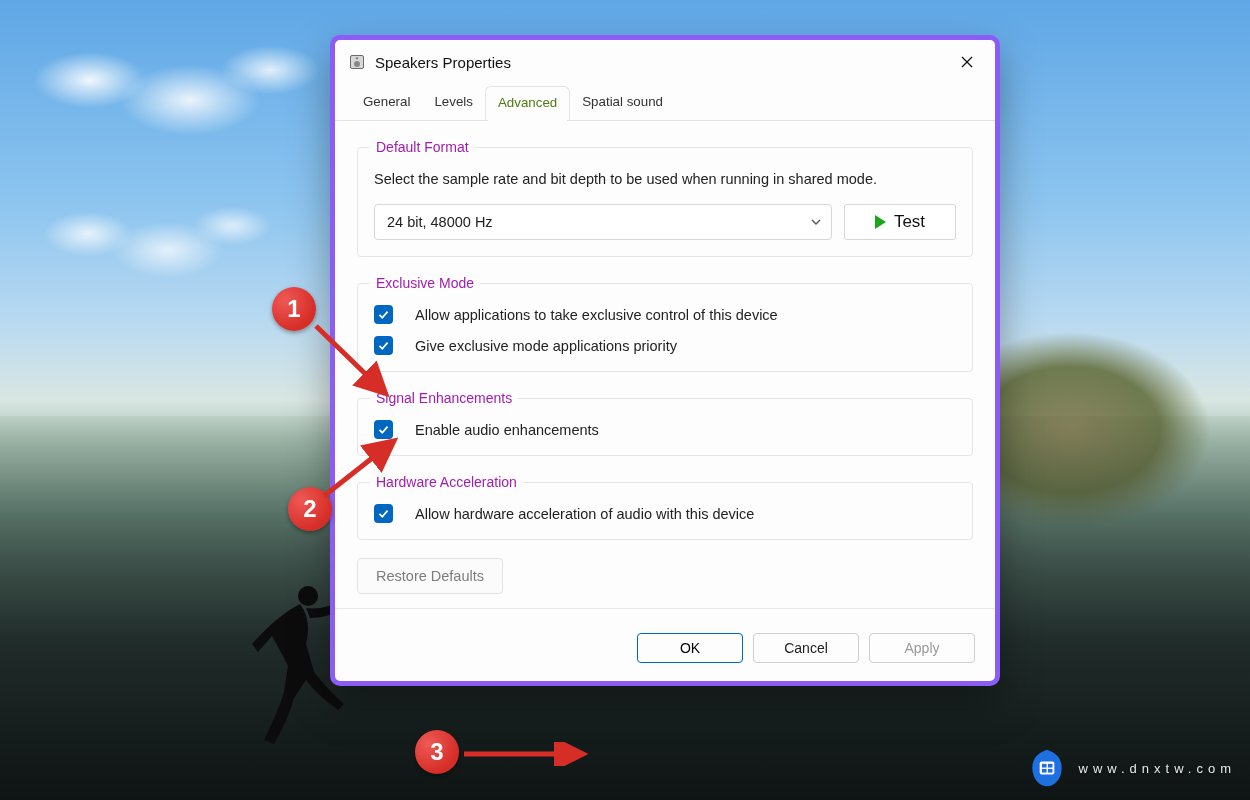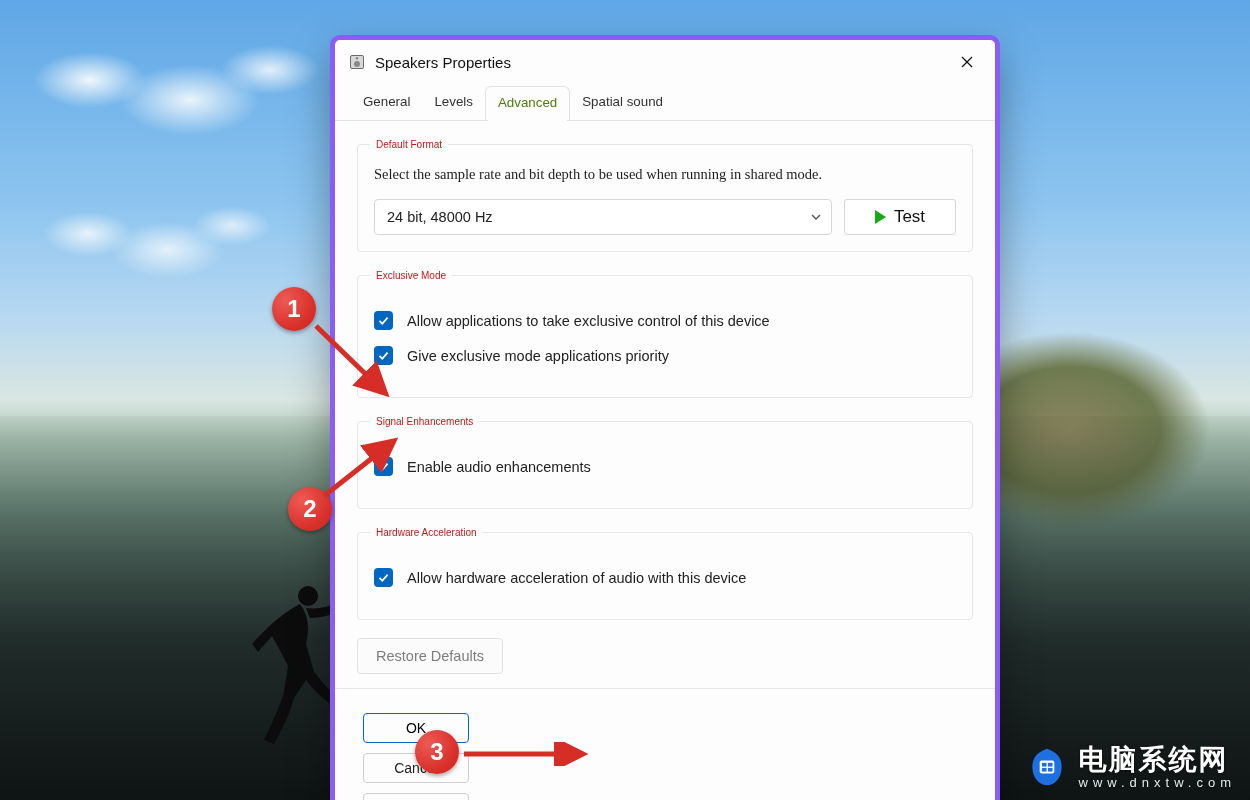--- a/index.html
+++ b/index.html
@@ -95,23 +95,23 @@
 
   
   .dlg-body { padding: 18px 22px 10px; }
 
   fieldset.group {
     border:1px solid #e6e6e6; border-radius:4px;
     padding: 14px 16px 16px; margin-bottom:18px;
     position:relative;
   }
   fieldset.group > legend {
-    font-size:10px; color:#b91c1c; padding:0 6px; margin-left:-4px;
-  }
-  .group-desc { color:#222; line-height:1.45; margin-bottom:14px; font-size:14.5px;font-family:Liberation Serif, serif;}
+    font-size:14px; color:#a21caf; padding:0 6px; margin-left:-4px;
+  }
+  .group-desc { color:#222; line-height:1.45; margin-bottom:14px; font-size:14.5px;}
 
   .row-format { display:flex; gap:12px; align-items:center; }
   .combo {
     flex:1; position:relative;
   }
   .combo-btn {
     width:100%; height:36px; border:1px solid #d7d7d7; border-radius:4px;
     background:#fff; text-align:left; padding:0 34px 0 12px;
     font-size:14.5px; color:#222; cursor:pointer;
   }
@@ -122,41 +122,40 @@
   .test-btn {
     width:112px; height:36px; border:1px solid #d7d7d7; border-radius:3px;
     background:#fff; display:flex; align-items:center; justify-content:center;
     gap:8px; cursor:pointer; font-size:17px; color:#111;
   }
   .play-icon {
     width:0; height:0; border-style:solid; border-width:7px 0 7px 11px;
     border-color: transparent transparent transparent #19a619;
   }
 
-  .chk-row { display:flex; align-items:center; gap:14px; margin:16px 0; }
+  .chk-row { display:flex; align-items:center; gap:22px; margin:0 0; }
   .chk-row + .chk-row { margin-top:12px; }
   .chk {
     width:19px; height:19px; border-radius:4px; background:#0067c0;
     display:flex; align-items:center; justify-content:center; cursor:pointer;
     flex:none;
   }
   .chk svg { width:13px; height:13px; }
   .chk-label { font-size:14.5px; color:#222; }
 
   .restore-btn {
     height:36px; padding:0 18px; border:1px solid #e2e2e2; border-radius:4px;
     background:#fbfbfb; color:#7d7d7d; font-size:14.5px; cursor:pointer;
   }
 
   .footer-sep { border:none; border-top:1px solid #e7e7e7; margin: 14px -22px 0; }
 
   .footer {
     display:flex; justify-content:flex-end; gap:10px;
-    padding: 14px 28px 18px;
-    flex-direction: column;
+    padding: 14px 20px 18px;
   }
   .btn {
     width:106px; height:30px; border:1px solid #cfcfcf; border-radius:4px;
     background:#fdfdfd; font-size:14px; color:#222; cursor:pointer;
   }
   .btn.primary { border:1.5px solid #0067c0; color:#000; }
   .btn.disabled { color:#9a9a9a; cursor:default; }
 
   
   .callout {
@@ -332,16 +331,15 @@
 <div class="watermark">
   <svg class="logo" viewBox="0 0 48 48">
     <path d="M24 4 C13 8 8 14 8 24 C8 36 16 44 24 44 C32 44 40 36 40 24 C40 14 35 8 24 4 Z" fill="#1e6fe0"></path>
     <rect x="16" y="17" width="16" height="14" rx="2" fill="#fff"></rect>
     <rect x="18.5" y="19.5" width="5" height="4" fill="#1e6fe0"></rect>
     <rect x="25" y="19.5" width="5" height="4" fill="#1e6fe0"></rect>
     <rect x="18.5" y="25" width="5" height="4" fill="#1e6fe0"></rect>
     <rect x="25" y="25" width="5" height="4" fill="#1e6fe0"></rect>
   </svg>
   <div class="txt">
-    <div class="t1">电脑系统网</div>
     <div class="t2">www.dnxtw.com</div>
   </div>
 </div>
 
 </body></html>

